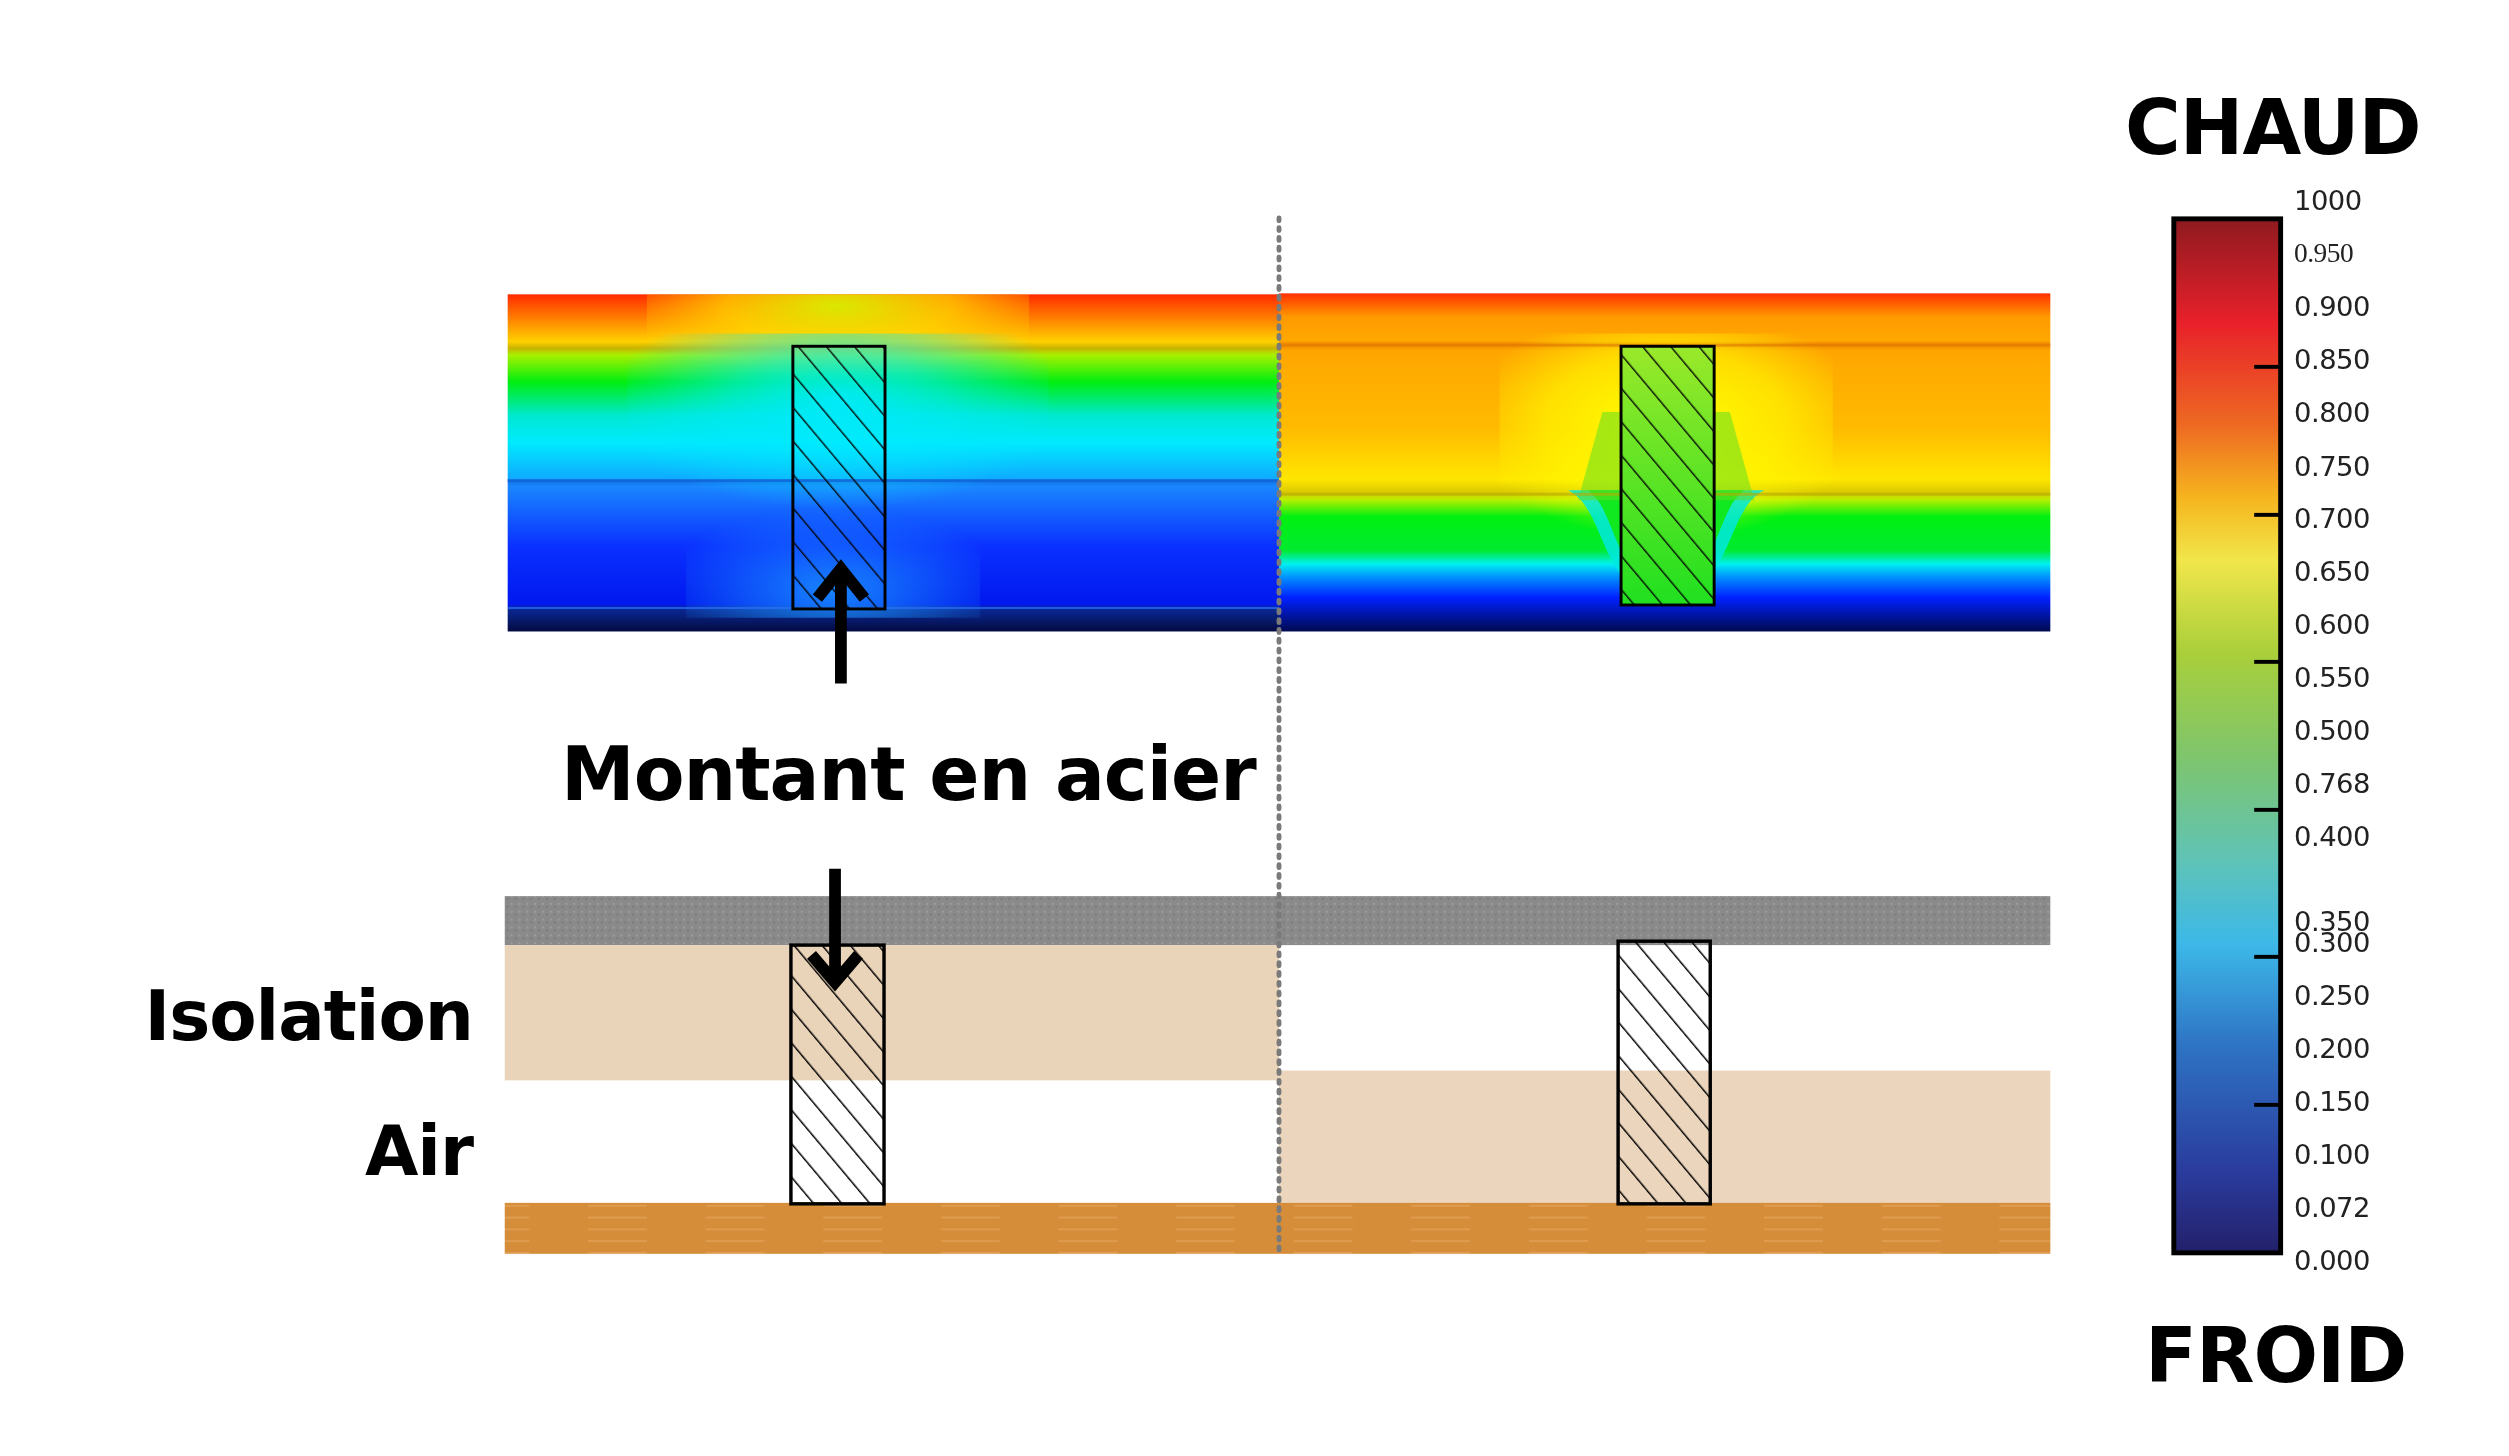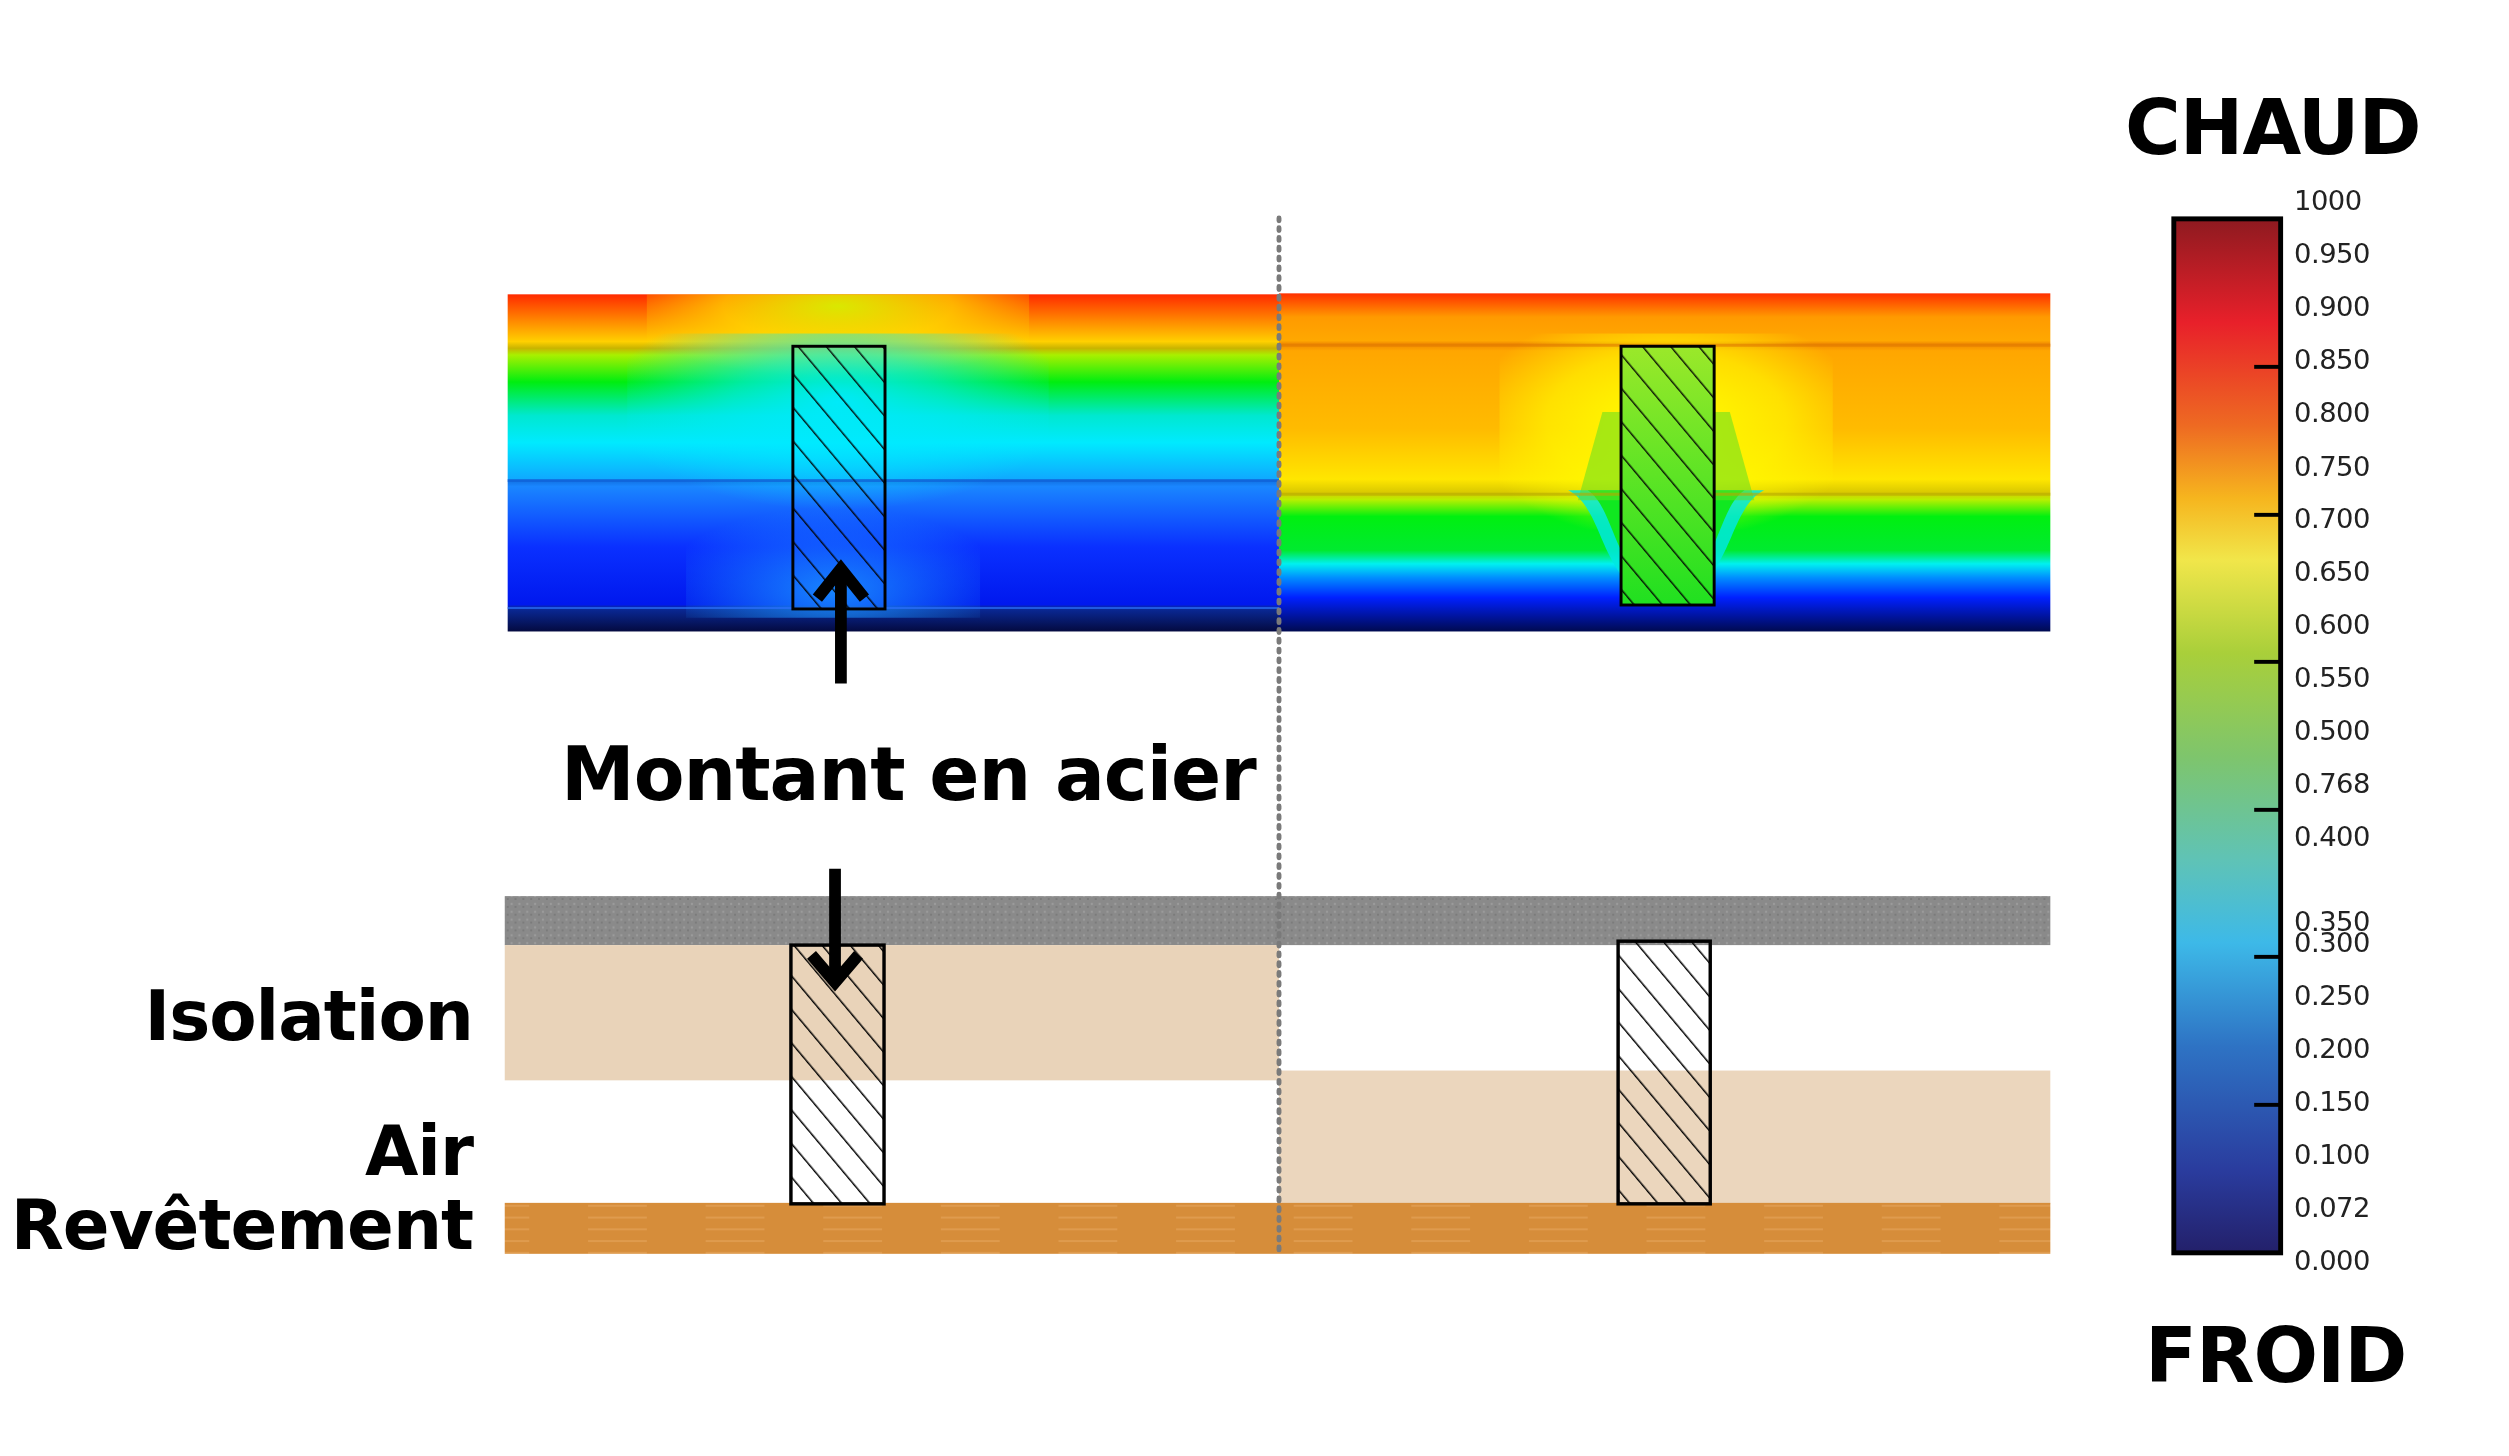--- a/index.html
+++ b/index.html
@@ -174,25 +174,24 @@
       </g>
     </g>
   </svg>
 
   <div class="big-label" style="left:2125px; top:90px; font-size:76px;">CHAUD</div>
   <div class="big-label" style="left:2145px; top:1318px; font-size:76px;">FROID</div>
   <div class="big-label" style="left:561px; top:737px; font-size:74px; font-weight:bold;">Montant en acier</div>
 
   <div class="big-label layer-label" style="top:982px;">Isolation</div>
   <div class="big-label layer-label" style="top:1117px;">Air</div>
-  <div class="big-label layer-label" style="top:1191px;">Revêtement</div>
 
   <div>
     <div class="tick-label" style="top:201px;">1000</div>
-    <div class="tick-label" style="top:254px;">0.950</div>
+    <div class="tick-label" style="top:254px;font-family:Liberation Serif, serif;">0.950</div>
     <div class="tick-label" style="top:307px;">0.900</div>
     <div class="tick-label" style="top:360px;">0.850</div>
     <div class="tick-label" style="top:413px;">0.800</div>
     <div class="tick-label" style="top:467px;">0.750</div>
     <div class="tick-label" style="top:519px;">0.700</div>
     <div class="tick-label" style="top:572px;">0.650</div>
     <div class="tick-label" style="top:625px;">0.600</div>
     <div class="tick-label" style="top:678px;">0.550</div>
     <div class="tick-label" style="top:731px;">0.500</div>
     <div class="tick-label" style="top:784px;">0.768</div>

